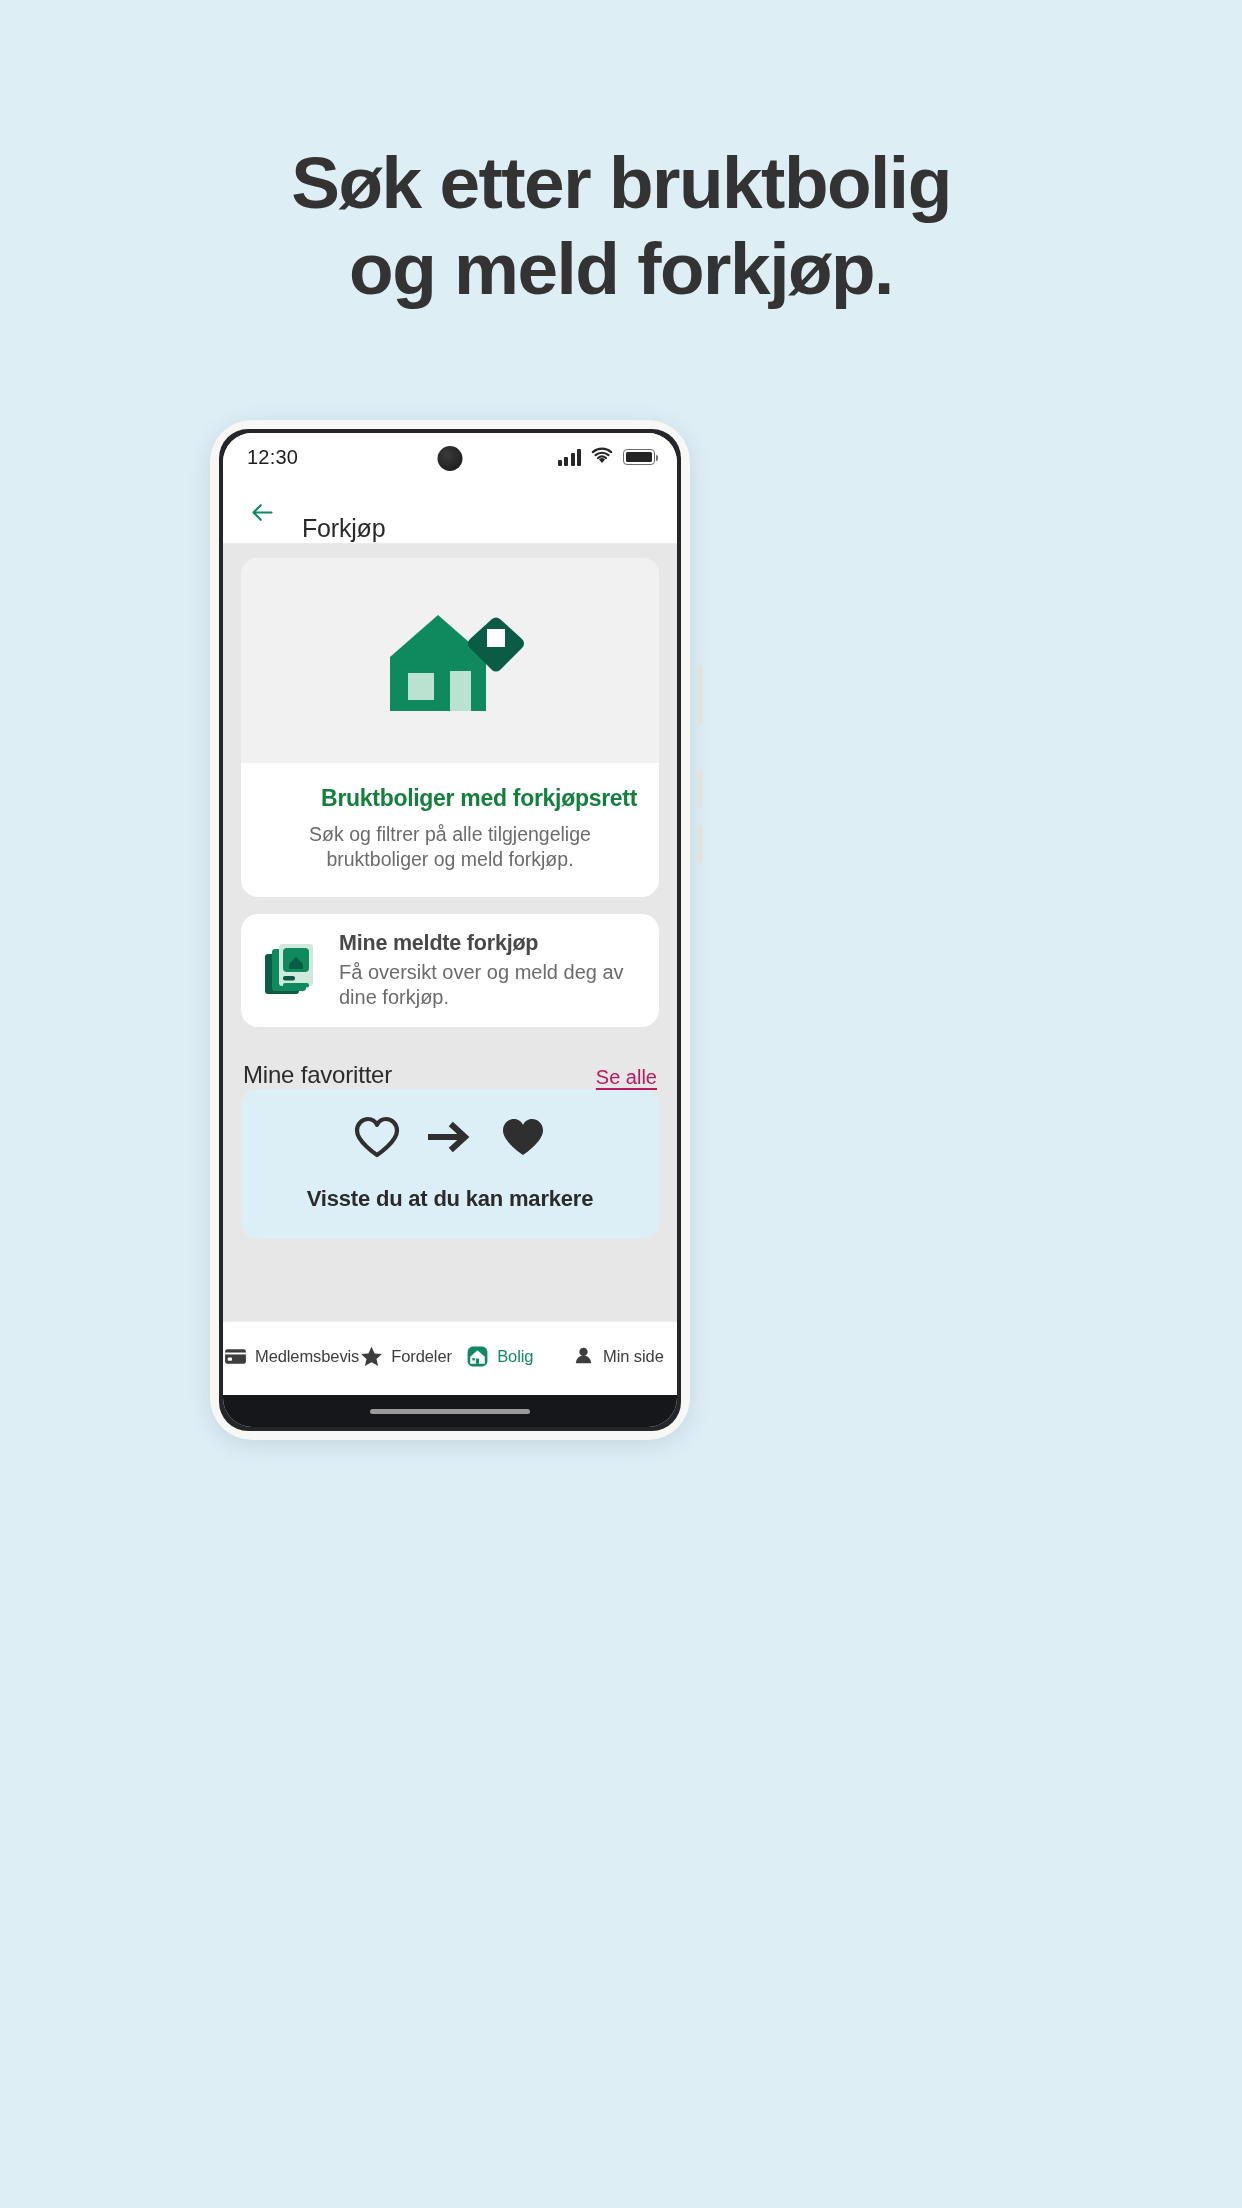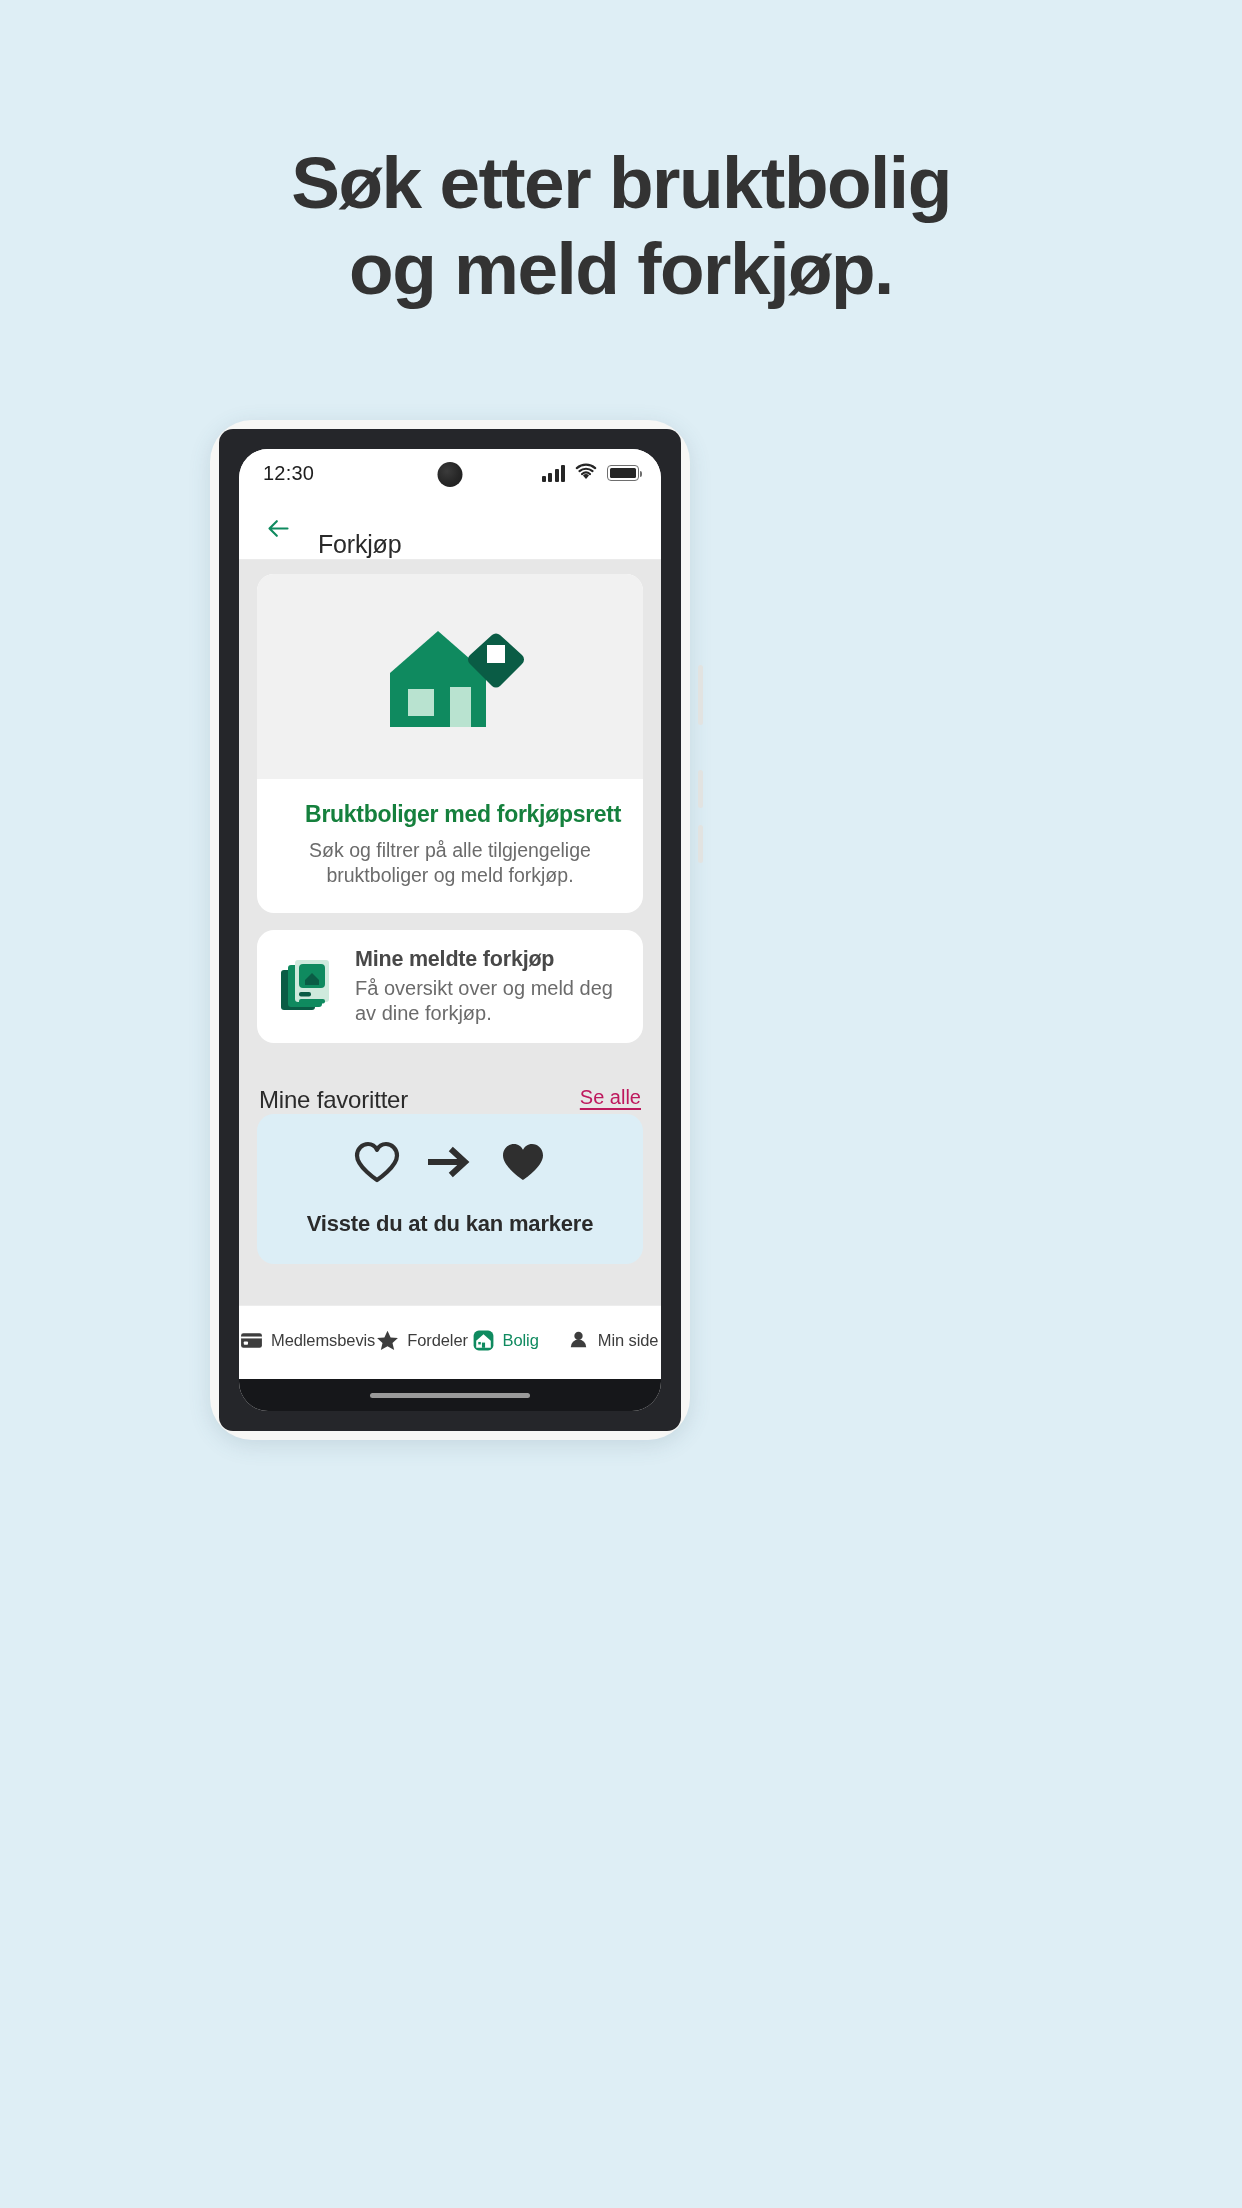--- a/index.html
+++ b/index.html
@@ -26,22 +26,22 @@
     width:480px; height:1020px;
     background:#f7f7f5;
     border-radius:42px;
     box-shadow:0 5px 22px rgba(70,100,120,.16);
     padding:9px;
   }
   .phone-bezel{
     position:relative;
     width:100%; height:100%;
     background:#25262a;
-    border-radius:14px;
-    padding:20px;
+    border-radius:29px;
+    padding:4px;
   }
   .phone-screen{
     position:relative;
     width:100%; height:100%;
     background:#ffffff;
     border-radius:29px;
     overflow:hidden;
     display:flex; flex-direction:column;
   }
   .side-btn{
@@ -139,22 +139,22 @@
   .list-card-title{
     font-size:21.5px; font-weight:bold; color:#484848;
     letter-spacing:-.2px;
   }
   .list-card-desc{
     margin-top:4px;
     font-size:20px; color:#6b6b6b; line-height:1.25;
   }
 
   .section-head{
-    margin-top:43px;
-    display:flex; align-items:flex-start; justify-content:space-between;
+    margin-top:34px;
+    display:flex; align-items:flex-end; justify-content:space-between;
     padding:0 2px;
   }
   .section-title{ font-size:24px; color:#2b2b2b; letter-spacing:-.2px; }
   .section-link{
     font-size:20px; color:#be185d;
     text-decoration:underline; text-underline-offset:4px;
   }
 
   .tip-card{
     background:#dceef6;

